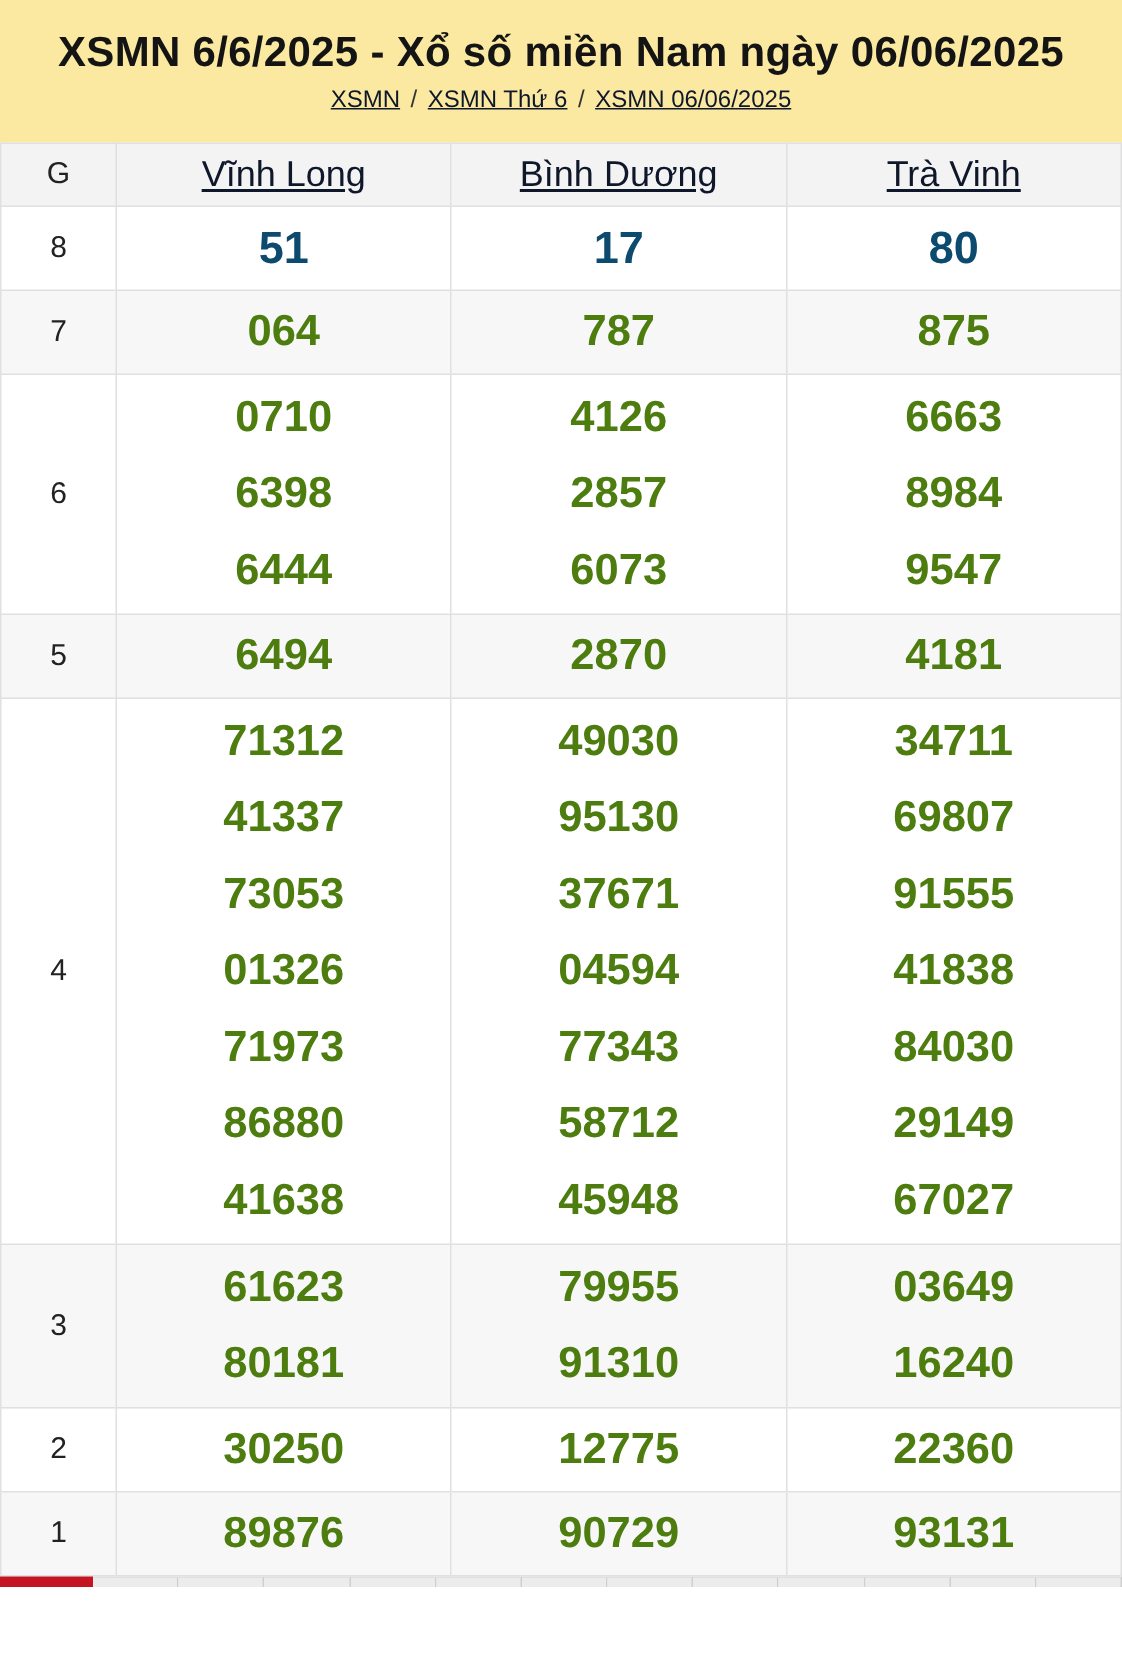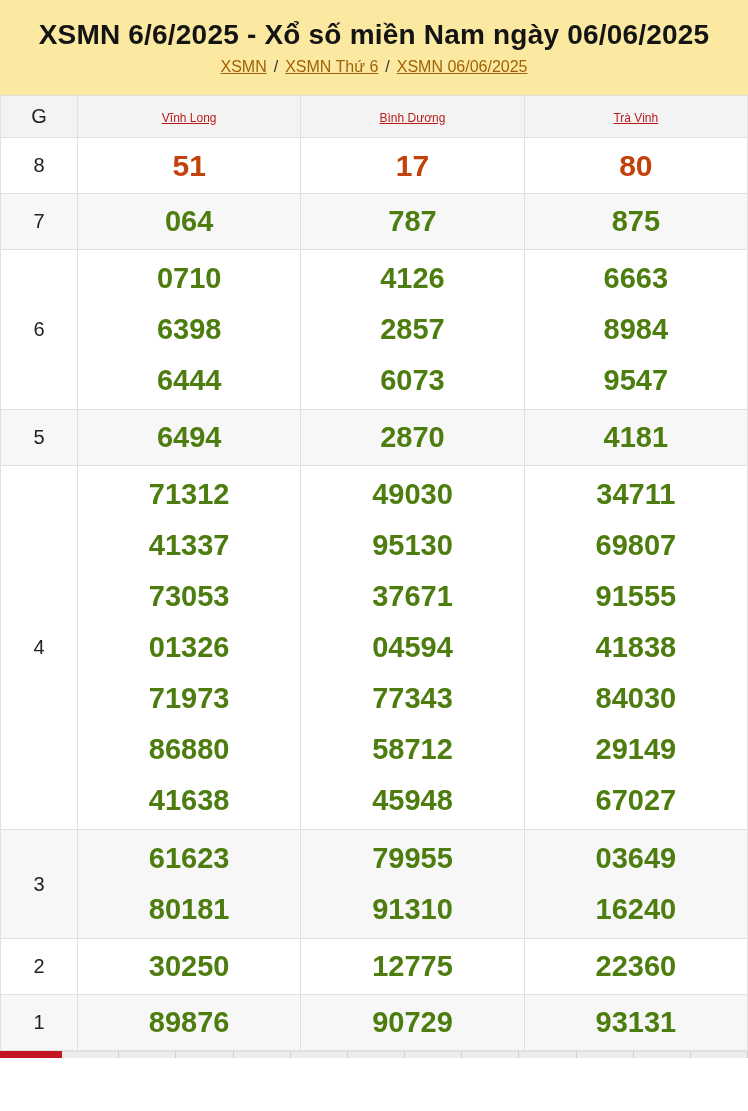--- a/index.html
+++ b/index.html
@@ -25,21 +25,21 @@
   .title {
     margin: 0;
     font-size: 28px;
     font-weight: 700;
     color: #141414;
     letter-spacing: 0.2px;
     white-space: nowrap;
   }
   .crumbs { font-size: 16px; color: #444; }
   .crumb {
-    color: #a16207;
+    color: #0f172a;
     text-decoration: underline;
     cursor: pointer;
   }
   .sep { color: #333; margin: 0 7px; }
 
   
   table.results {
     width: 100%;
     border-collapse: collapse;
     table-layout: fixed;
@@ -47,39 +47,39 @@
   }
   .results th, .results td {
     border: 1px solid #e0e0e0;
     text-align: center;
     vertical-align: middle;
     padding: 0;
   }
   thead tr { height: 42px; background: #f3f3f3; }
   .corner { font-size: 20px; font-weight: 400; color: #222; }
   .prov {
-    font-size: 12px;
+    font-size: 24px;
     font-weight: 400;
-    color: #b91c1c;
+    color: #0f172a;
     text-decoration: underline;
     cursor: pointer;
   }
   tbody tr.alt { background: #f7f7f7; }
   .plabel { font-size: 20px; font-weight: 400; color: #222; }
   tr.row-db .plabel { font-size: 18px; }
   .num {
     font-size: 29px;
     font-weight: 700;
     line-height: 51px;
     color: #4d7c0f;
     white-space: nowrap;
   }
   tr.single { height: 56px; }
   tr.multi td { padding: 3px 0; }
-  tr.hl .num { color: #c2410c; font-size: 30px; }
+  tr.hl .num { color: #0c4a6e; font-size: 30px; }
 
   
   .strip { height: 7px; display: flex; width: 100%; }
   .red-seg { width: 62px; background: #c31622; }
   .strip-cell {
     flex: 1;
     background: #ececec;
     border-right: 1px solid #cfcfcf;
     border-top: 1px solid #e0e0e0;
   }

